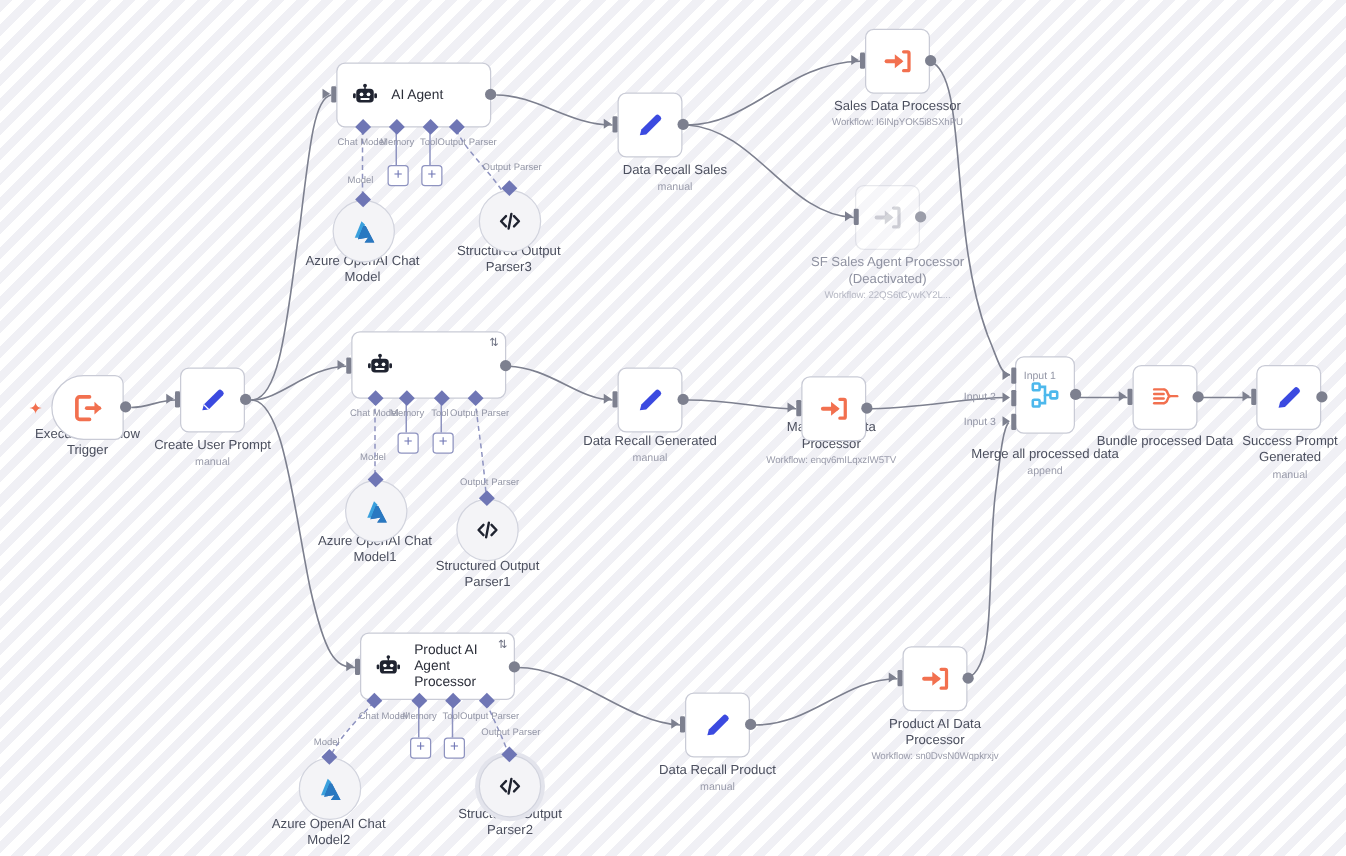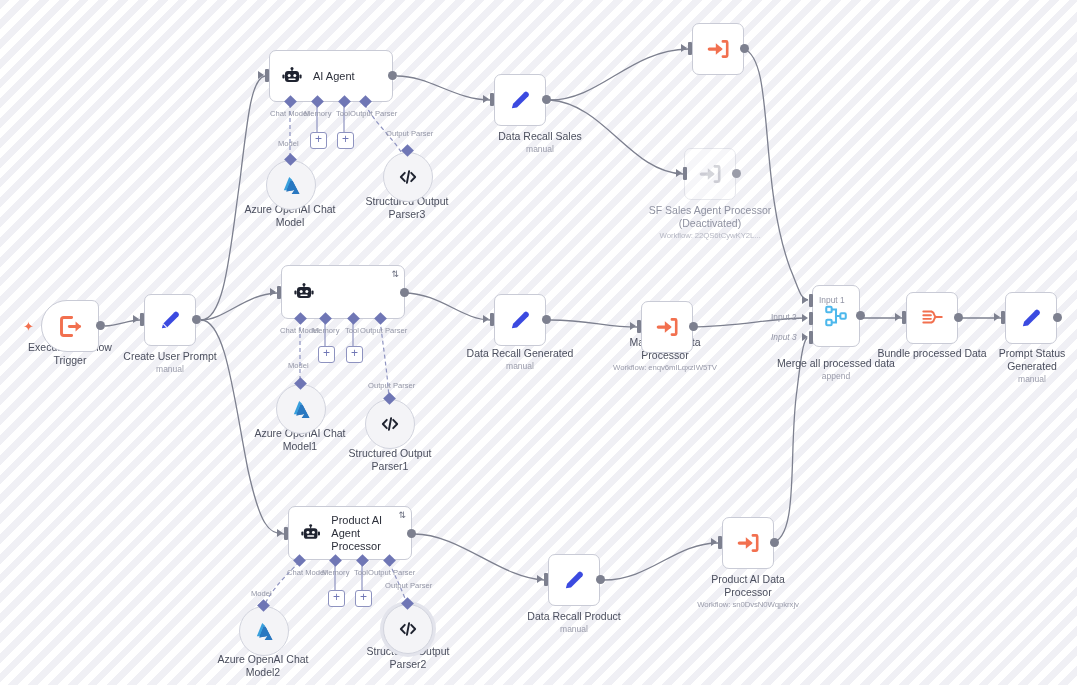--- a/index.html
+++ b/index.html
@@ -324,20 +324,24 @@
   <div class="inarrow" style="left:681px;top:44px;"></div>
   <div class="inbar" style="left:688px;top:42px;"></div>
   <div class="node sq" style="left:692px;top:23px;">
     <svg class="ico" width="26" height="26" viewBox="0 0 24 24">
       <path d="M4 12 H14" fill="none" stroke="#f2704f" stroke-width="3" stroke-linecap="round"></path>
       <path d="M10 6.8 L16.4 12 L10 17.2 Z" fill="#f2704f"></path>
       <path d="M16.5 5 H19.5 a1 1 0 0 1 1 1 V18 a1 1 0 0 1 -1 1 H16.5" fill="none" stroke="#f2704f" stroke-width="2.4" stroke-linecap="round"></path>
     </svg>
   </div>
   <div class="dot" style="left:740px;top:44px;"></div>
+  <div class="nlabel" style="left:648px;top:79px;width:140px;">
+    <span>Sales Data Processor</span>
+    <span class="nsub wf">Workflow: I6INpYOK5i8SXhPU</span>
+  </div>
 
   <div class="inarrow" style="left:676px;top:169px;"></div>
   <div class="inbar" style="left:683px;top:167px;"></div>
   <div class="node sq dim" style="left:684px;top:148px;">
     <svg class="ico" width="26" height="26" viewBox="0 0 24 24">
       <path d="M4 12 H14" fill="none" stroke="#9b9da9" stroke-width="3" stroke-linecap="round"></path>
       <path d="M10 6.8 L16.4 12 L10 17.2 Z" fill="#9b9da9"></path>
       <path d="M16.5 5 H19.5 a1 1 0 0 1 1 1 V18 a1 1 0 0 1 -1 1 H16.5" fill="none" stroke="#9b9da9" stroke-width="2.4" stroke-linecap="round"></path>
     </svg>
   </div>
@@ -428,21 +432,21 @@
   </div>
   <div class="dot" style="left:689px;top:322px;"></div>
   <div class="nlabel" style="left:600px;top:336px;width:130px;">
     <span>Marketing Data</span><br>
     <span>Processor</span>
     <span class="nsub wf">Workflow: enqv6mILqxzIW5TV</span>
   </div>
 
   <div class="inputtxt" style="left:771px;top:295px;margin-left:48px;">Input 1</div>
   <div class="inputtxt" style="left:771px;top:312px;">Input 2</div>
-  <div class="inputtxt" style="left:771px;top:332px;font-style:italic;">Input 3</div>
+  <div class="inputtxt" style="left:771px;top:332px;">Input 3</div>
   <div class="inarrow" style="left:802px;top:296px;"></div>
   <div class="inbar" style="left:809px;top:294px;"></div>
   <div class="inarrow" style="left:802px;top:314px;"></div>
   <div class="inbar" style="left:809px;top:312px;"></div>
   <div class="inarrow" style="left:802px;top:333px;"></div>
   <div class="inbar" style="left:809px;top:331px;"></div>
   <div class="node" style="left:812px;top:285px;width:48px;height:62px;">
     <svg class="ico" width="26" height="26" viewBox="0 0 24 24">
       <rect x="3" y="3.5" width="5" height="5" rx="1" fill="none" stroke="#4db8ec" stroke-width="1.9"></rect>
       <rect x="3" y="15.5" width="5" height="5" rx="1" fill="none" stroke="#4db8ec" stroke-width="1.9"></rect>
@@ -477,21 +481,21 @@
 
   <div class="inarrow" style="left:994px;top:313px;"></div>
   <div class="inbar" style="left:1001px;top:311px;"></div>
   <div class="node sq" style="left:1005px;top:292px;">
     <svg class="ico" width="26" height="26" viewBox="0 0 24 24">
       <path d="M4.5 19.5 L5.6 15.4 L16.1 4.9 a2 2 0 0 1 2.8 0 l0.8 0.8 a2 2 0 0 1 0 2.8 L9.2 19 Z" fill="#3b4ae0"></path>
     </svg>
   </div>
   <div class="dot" style="left:1053px;top:313px;"></div>
   <div class="nlabel" style="left:977px;top:347px;width:110px;">
-    <span>Prompt Status</span><br>
+    <span>Success Prompt</span><br>
     <span>Generated</span>
     <span class="nsub">manual</span>
   </div>
 
   <div class="inarrow" style="left:277px;top:529px;"></div>
   <div class="inbar" style="left:284px;top:527px;"></div>
   <div class="node wide" style="left:288px;top:506px;width:124px;height:54px;">
     <span class="retry-ico">⇅</span>
     <svg class="ico" width="24" height="24" viewBox="0 0 24 24">
       <rect x="5" y="7" width="14" height="11" rx="3" fill="#1f2330"></rect>

